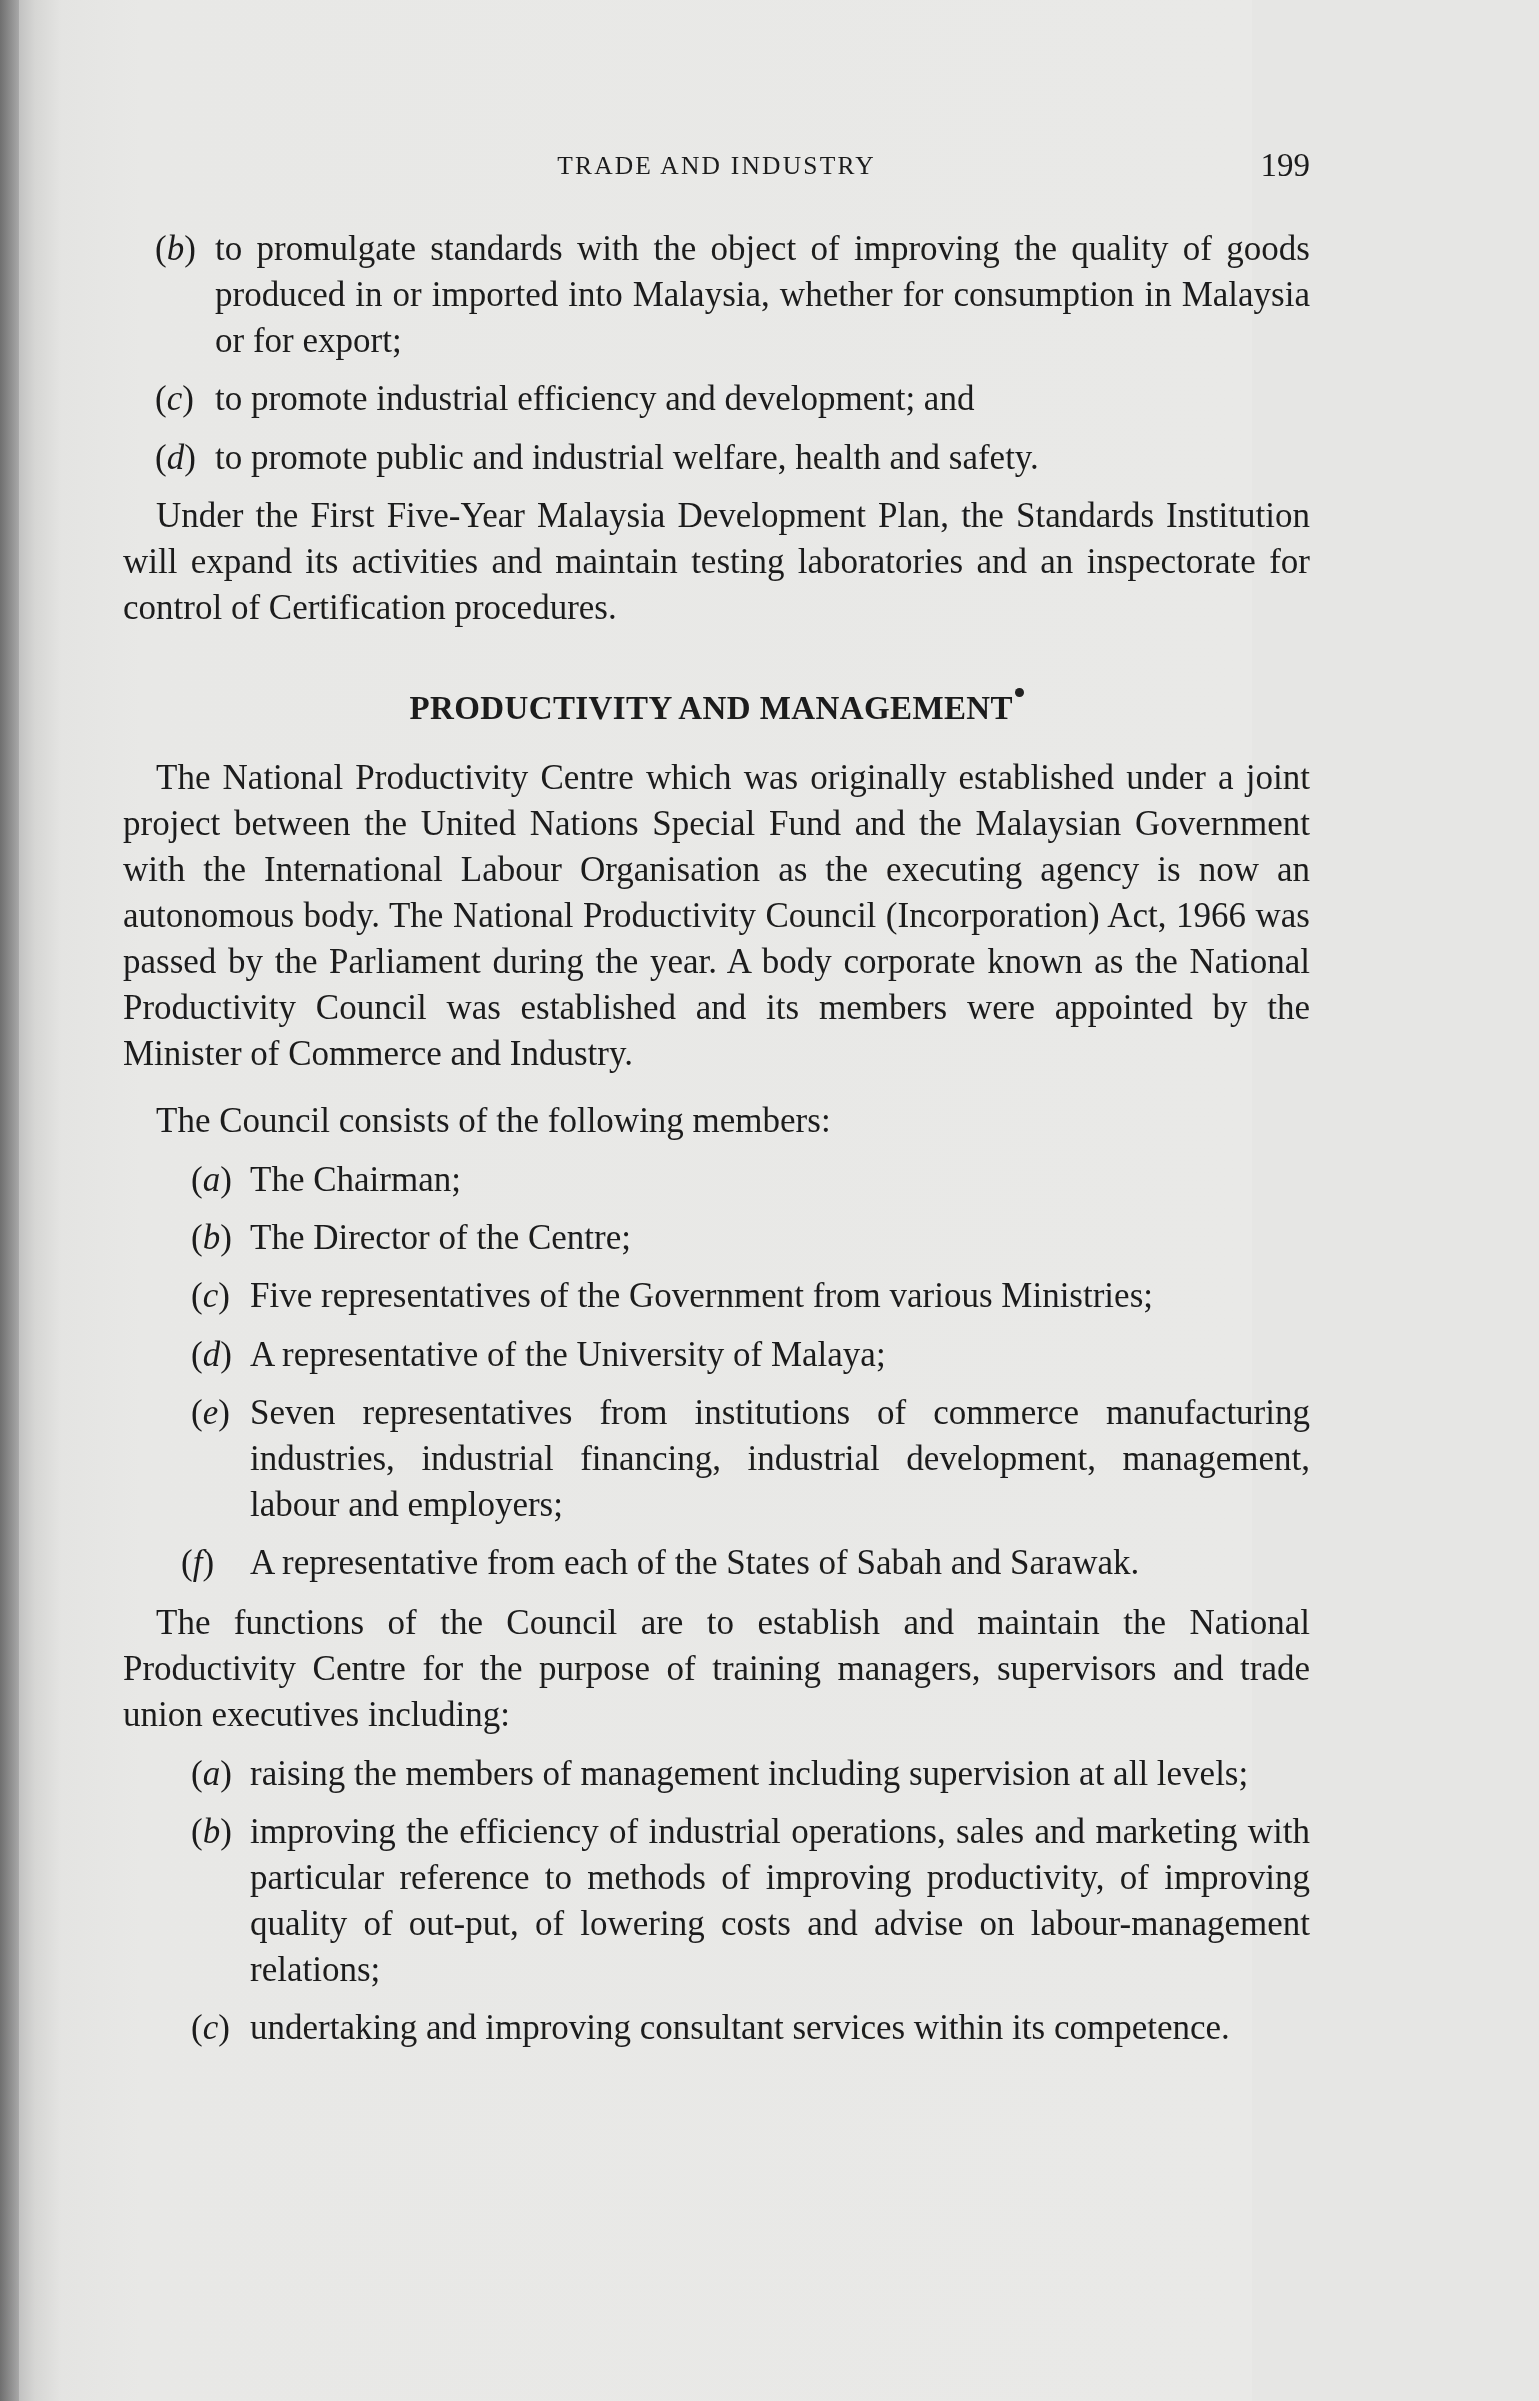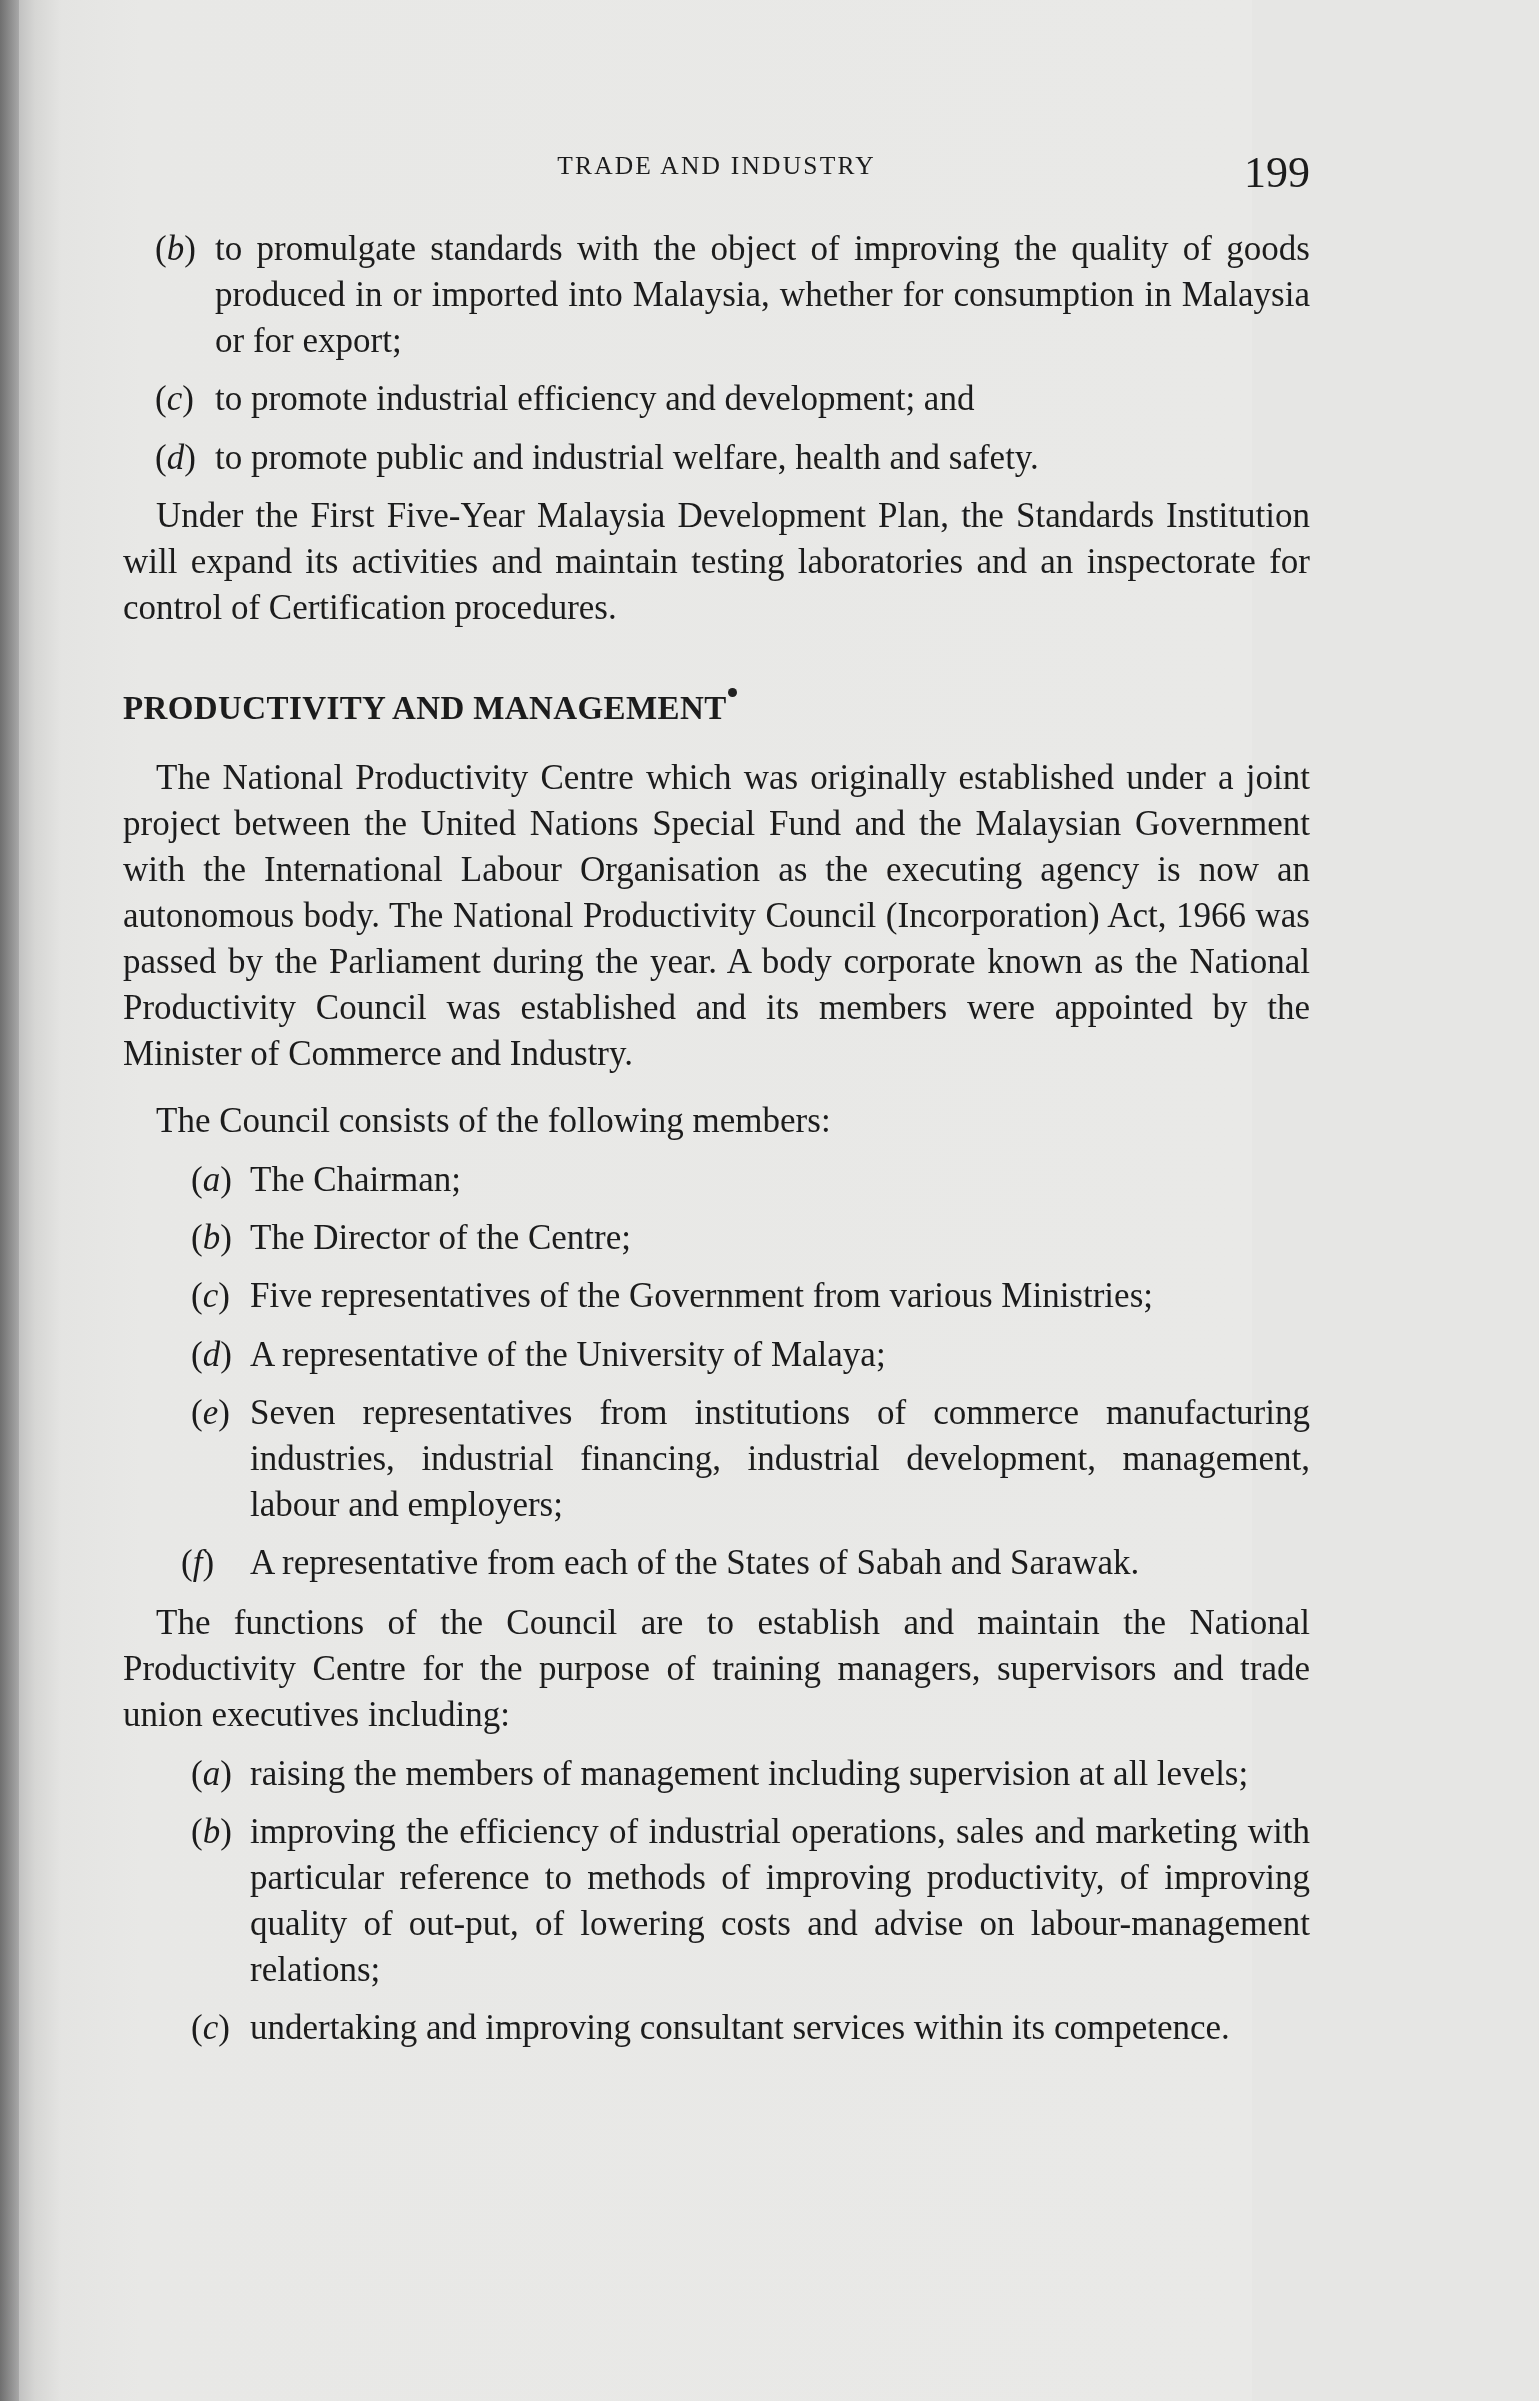--- a/index.html
+++ b/index.html
@@ -19,41 +19,41 @@
     background: linear-gradient(90deg, #6f6f6f, #a8a8a8);
   }
   .header {
     position: absolute; top: 147px; left: 123px; width: 1187px; height: 40px;
   }
   .running-head {
     position: absolute; left: 0; right: 0; text-align: center;
     font-size: 25.5px; letter-spacing: 2.2px; top: 3.5px;
   }
   .page-number {
-    position: absolute; right: 0; top: 0; font-size: 44px;
+    position: absolute; right: 0; top: 0; font-size: 33px;
   }
   .content {
     position: absolute; left: 123px; top: 226px; width: 1187px;
     font-size: 35px; line-height: 46px;
   }
   .item {
     position: relative; padding-left: 92px; text-align: justify;
   }
   .item .lbl {
     position: absolute; left: 32px; top: 0;
   }
   .item .lbl i { font-style: italic; }
   .sub .item { padding-left: 127px; }
   .sub .item .lbl { left: 68px; }
   .gap-s { margin-top: 12.3px; }
   .gap-m { margin-top: 14px; }
   p { margin: 0; text-align: justify; }
   .indent { text-indent: 33px; }
   h2 {
-    margin: 54px 0 24.6px 0; font-weight: bold;
+    margin: 54px 0 24.6px 0; text-align: center; font-weight: bold;
     font-size: 33px; letter-spacing: 0.4px;
   }
   h2 .mark {
     display: inline-block; width: 8.8px; height: 8.8px; border-radius: 50%;
     background: #222; vertical-align: top; margin-left: 1.8px; margin-top: 3.5px;
   }
 </style>
 </head>
 <body>
 

